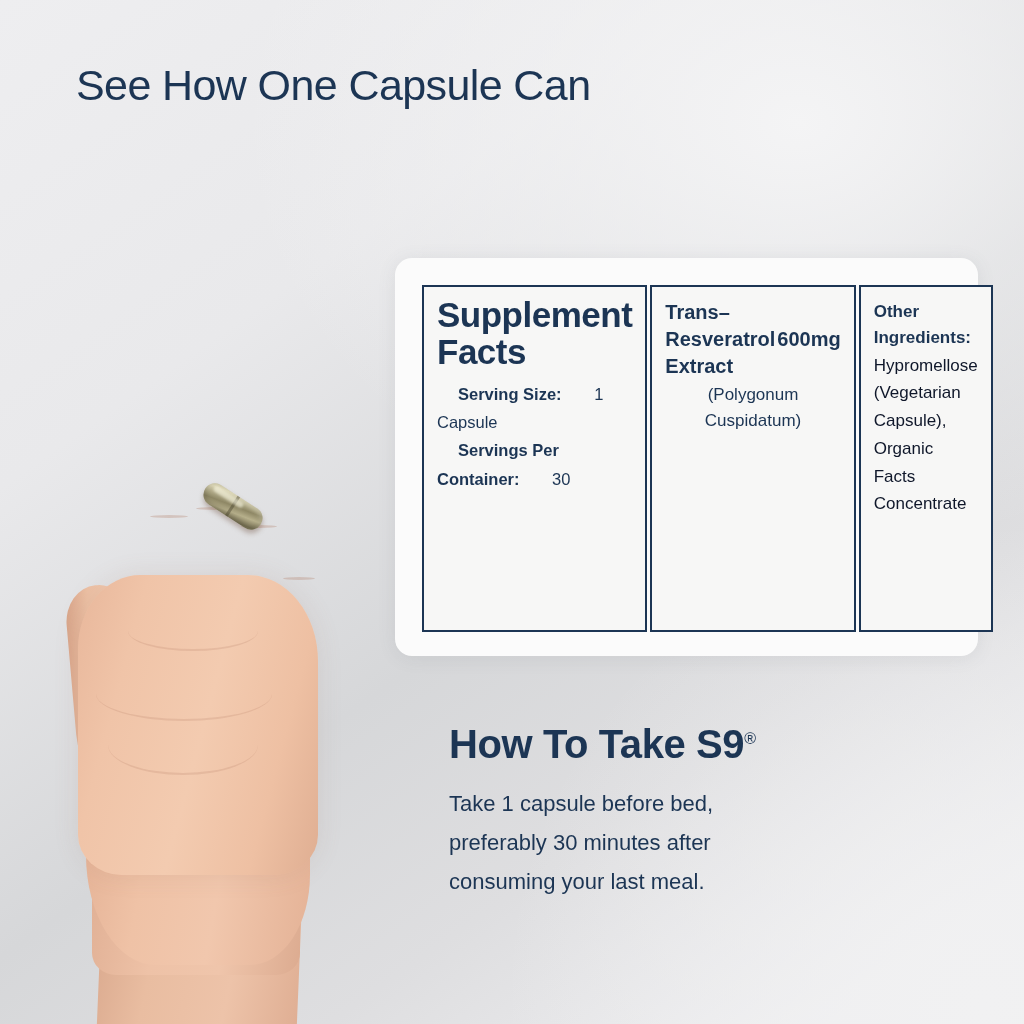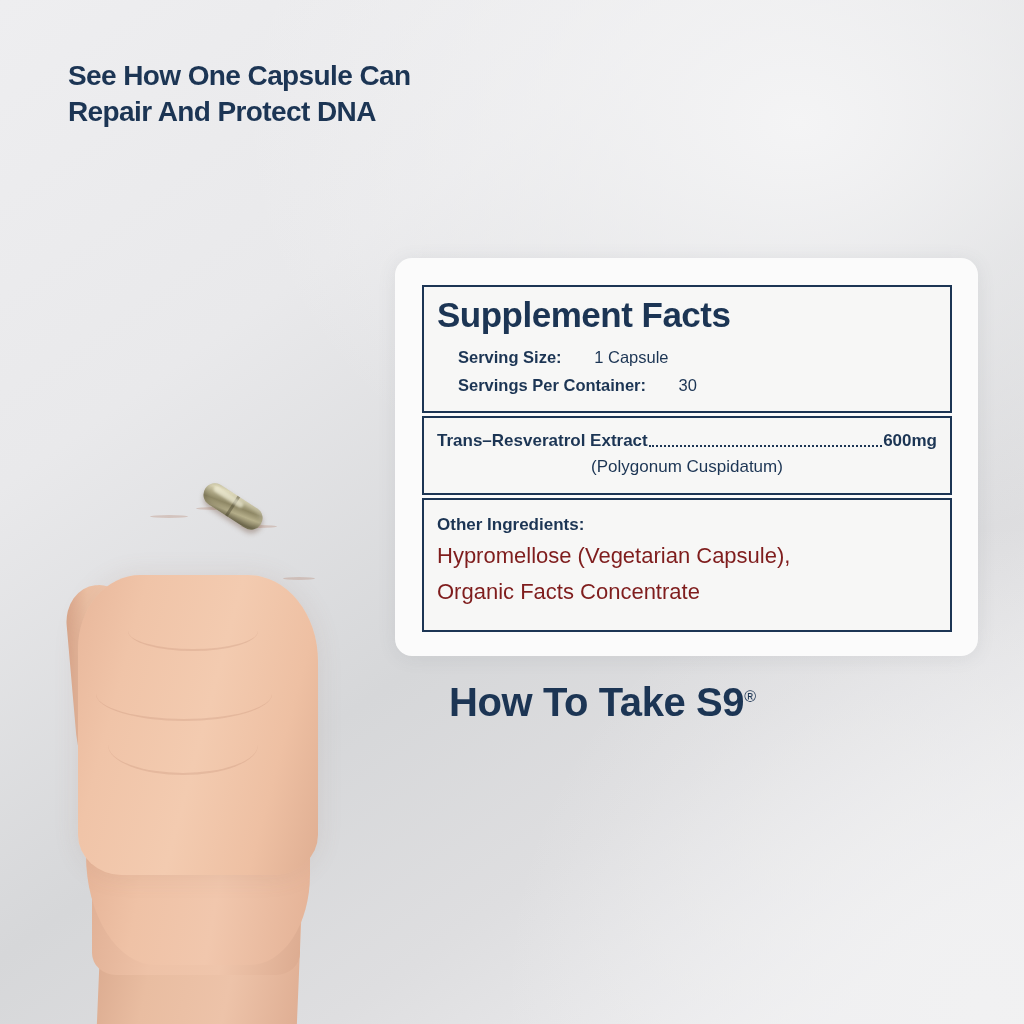--- a/index.html
+++ b/index.html
@@ -12,22 +12,22 @@
   #page{
     position:relative; width:1024px; height:1024px;
     background:
       radial-gradient(ellipse 900px 700px at 78% 12%, #f4f4f5 0%, rgba(244,244,245,0) 62%),
       radial-gradient(ellipse 800px 800px at 96% 98%, #f1f1f2 0%, rgba(241,241,242,0) 60%),
       linear-gradient(145deg,#eeeef0 0%,#e9e9eb 28%,#d6d7d9 55%,#dedee0 72%,#eeeef0 92%);
   }
 
   
   #headline{
-    position:absolute; left:68px; top:58px; width:720px;
-    font-size:28px; font-weight:bold; line-height:1.28;
+    position:absolute; left:76px; top:58px; width:720px;
+    font-size:43px; font-weight:normal; line-height:1.28;
     letter-spacing:-0.6px; color:#1c3554;
   }
   #headline .ln{ display:block; white-space:nowrap; }
 
   
   #hand-art{ position:absolute; left:0; top:185px; width:400px; height:839px; }
 
   .skin{ position:absolute; border-radius:50%; }
 
   
@@ -93,69 +93,68 @@
   }
 
   
   #facts-card{
     position:absolute; left:395px; top:258px; width:583px; height:398px;
     background:#fbfbfb; border-radius:17px;
     box-shadow:0 2px 18px rgba(90,95,110,.10);
   }
   #facts-inner{
     position:absolute; left:27px; top:27px; width:530px; height:347px;
-    display:flex; flex-direction:column; gap:3px;
+    display:flex; flex-direction:row; gap:3px;
   }
   .fbox{ border:2.5px solid #1c3554; background:#f7f7f6; }
   #fbox-head{ padding:10px 13px 11px 13px; }
   #fbox-main{ padding:12px 13px 13px 13px; }
   #fbox-other{ padding:12px 13px 14px 13px; flex:1; }
 
   #facts-title{
     font-size:35px; font-weight:bold; color:#1c3554;
     letter-spacing:-0.5px; line-height:1.05; margin-bottom:9px;
   }
   .srow{ font-size:16.5px; color:#1c3554; line-height:1.72; }
   .srow b{ font-weight:bold;margin-left:21px; }
   .srow span{ font-weight:normal;margin-left:28px; }
 
   .leader-row{
-    display:flex; align-items:flex-end; font-size:17px;
+    display:flex; align-items:center; font-size:20px;
     color:#1c3554; font-weight:bold; line-height:1.35;
   }
   .leader-row .lead{
     flex:1; border-bottom:2.5px dotted #1c3554;
     margin:0 1px 5px 1px; height:1px;
   }
   #latin{ font-size:17px; font-weight:normal; color:#1c3554; line-height:1.5; margin-top:2px;text-align:center; }
 
   #other-label{ font-size:17px; font-weight:bold; color:#1c3554; line-height:1.55; }
-  .other-line{ font-size:22px; font-weight:normal; color:#7f1d1d; line-height:1.63; }
-
-  
-  #howto{ position:absolute; left:449px; top:680px; width:520px; }
+  .other-line{ font-size:17px; font-weight:normal; color:#0f172a; line-height:1.63; }
+
+  
+  #howto{ position:absolute; left:449px; top:722px; width:520px; }
   #howto-title{
     font-size:40px; font-weight:bold; color:#1c3554;
     letter-spacing:-0.4px; line-height:1.1; white-space:nowrap;
   }
   #howto-title sup{ font-size:0.40em; vertical-align:super; font-weight:normal; }
   #howto-body{
     margin-top:18px; font-size:22px; color:#1c3554;
     line-height:1.78; max-width:370px;
   }
   #howto-body .bl{ display:block; white-space:nowrap; }
 </style>
 </head>
 <body>
 
 <div id="page">
 
   <div id="headline">
     <span class="ln">See How One Capsule Can</span>
-    <span class="ln">Repair And Protect DNA</span>
   </div>
 
   <div id="hand-art">
     <div class="skin" id="f-index"></div>
     <div class="skin" id="f-middle"></div>
     <div class="skin" id="f-ring"></div>
     <div class="skin" id="f-pinky"></div>
     <div class="skin" id="thumb"></div>
 
     <div class="skin" id="forearm"></div>
@@ -208,15 +207,20 @@
         <div class="other-line">Organic Facts Concentrate</div>
       </div>
 
     </div>
   </div>
 
   <div id="howto">
     <div id="howto-title">
       <span>How To Take S9</span><sup>®</sup>
     </div>
+    <div id="howto-body">
+      <span class="bl">Take 1 capsule before bed,</span>
+      <span class="bl">preferably 30 minutes after</span>
+      <span class="bl">consuming your last meal.</span>
+    </div>
   </div>
 
 </div>
 
 </body></html>

